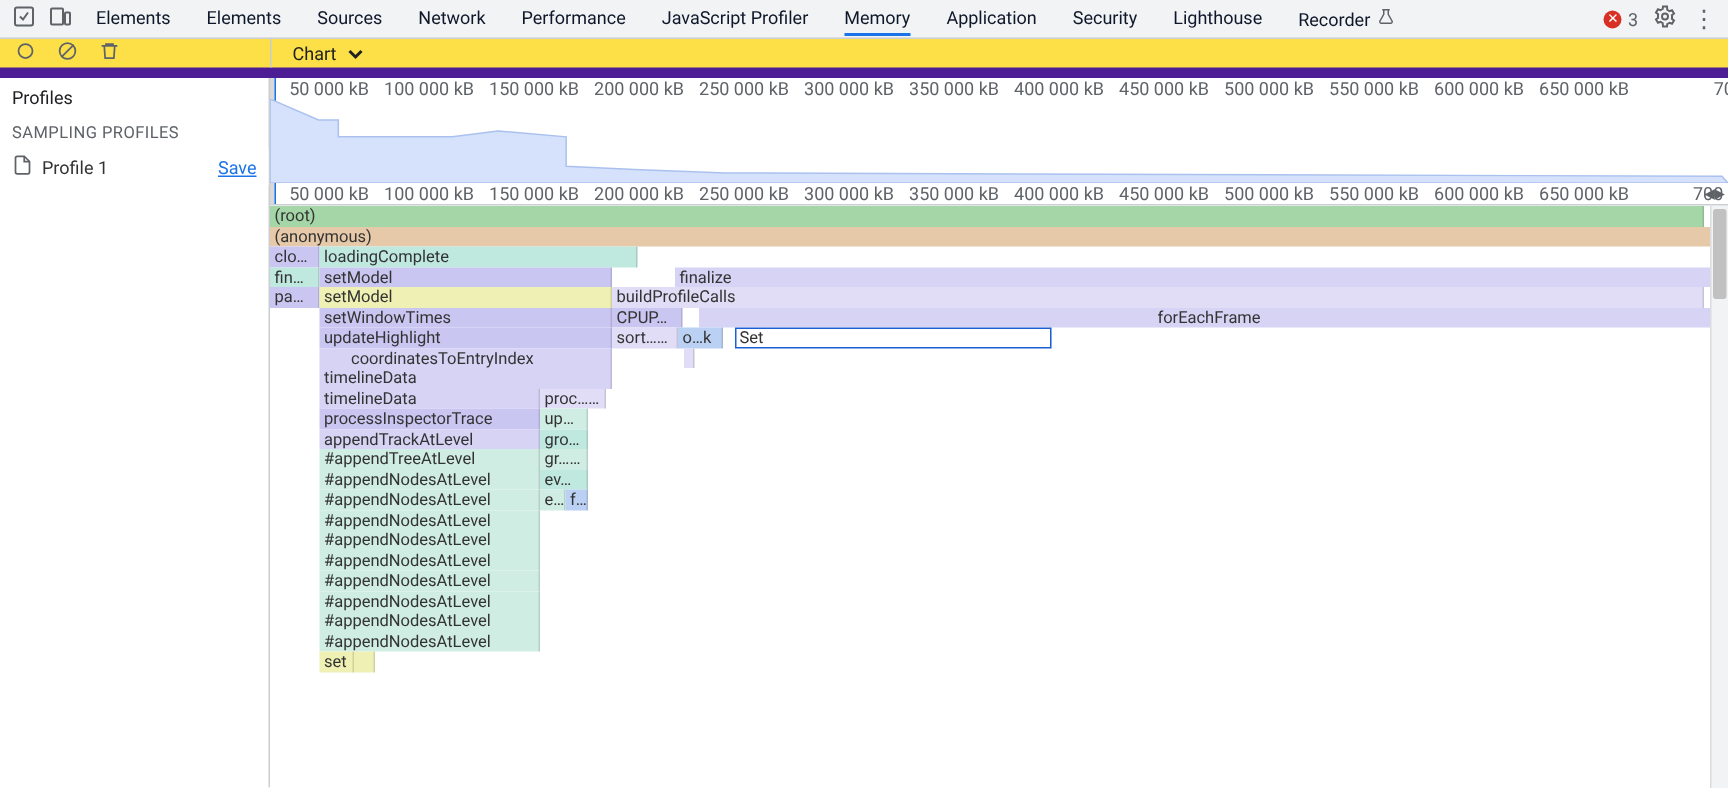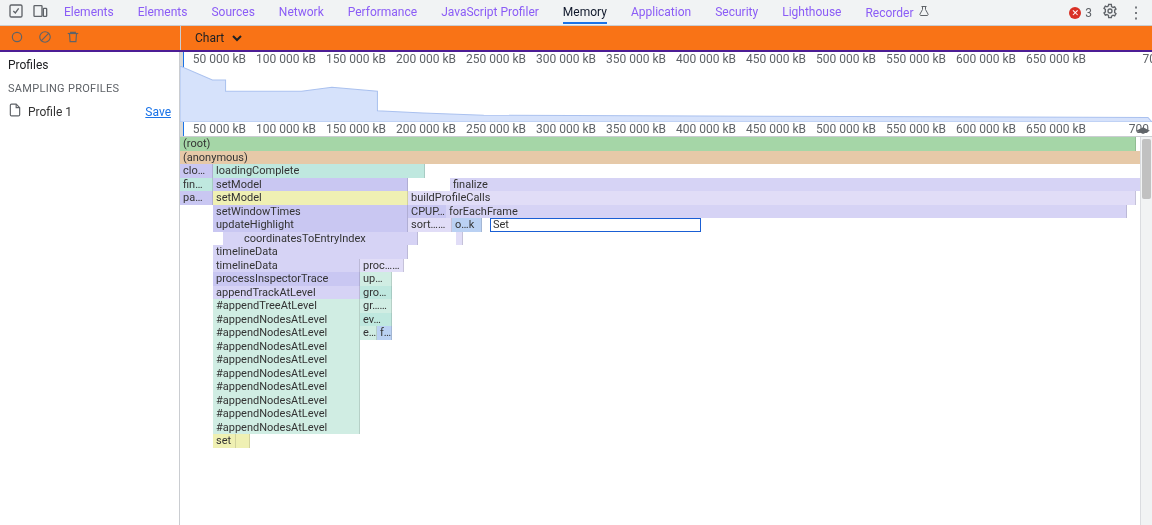--- a/index.html
+++ b/index.html
@@ -3,28 +3,28 @@
 <meta charset="utf-8">
 <style>
   * { margin: 0; padding: 0; box-sizing: border-box; font-family: "Segoe UI", Roboto, Arial, sans-serif; font-size: 12px; }
   body { width: 1152px; height: 525px; background: #fff; display: flex; flex-direction: column; color: #333; overflow: hidden; }
 
   
   .tabbar { display: flex; align-items: center; height: 26px; border-bottom: 1px solid #cacdd1; background: #f1f3f4; }
   .tabbar .lead-icons { display: flex; gap: 8px; padding: 0 8px; }
   .tabbar .lead-icons svg { width: 16px; height: 16px; }
   .tabs { display: flex; flex: 1; gap: 24px; padding-left: 8px; }
-  .tab { color: #8b5cf6; cursor: pointer; padding: 4px 0; }
+  .tab { color: #0f172a; cursor: pointer; padding: 4px 0; }
   .tab.active { color: #0f172a; border-bottom: 2px solid #1a73e8; padding-bottom: 3px; }
   .tabbar .right { display: flex; align-items: center; gap: 10px; padding-right: 8px; }
   .err-badge { display: flex; align-items: center; gap: 4px; color: #5f6368; }
   .err-dot { width: 12px; height: 12px; border-radius: 50%; background: #d93025; color: #fff; display: flex; align-items: center; justify-content: center; font-size: 9px; }
 
   
-  .toolbar2 { display: flex; align-items: center; height: 26px; border-bottom: 2px solid #4c1d95; background: #f97316; }
+  .toolbar2 { display: flex; align-items: center; height: 26px; border-bottom: 7px solid #4c1d95; background: #fde047; }
   .toolbar2 .left { display: flex; align-items: center; gap: 14px; padding: 0 10px; width: 180px; }
   .toolbar2 .left svg { width: 14px; height: 14px; }
   .toolbar2 .divider { width: 1px; height: 100%; background: #cacdd1; }
   .toolbar2 select { margin-left: 6px; border: none; background: transparent; font-size: 12px; color: #202124; padding: 2px 4px; }
 
   
   .main { display: flex; flex: 1; min-height: 0; position: relative; }
 
   
   .sidebar { width: 180px; border-right: 1px solid #cacdd1; background: #fff; display: flex; flex-direction: column; }
@@ -223,30 +223,30 @@
             <div class="bar c-lav2" style="left: 228px; width: 728px; margin-left: 42px;">finalize</div>
           </div>
           <div class="row">
             <div class="bar c-lav" style="left: 0px; width: 33px;">pa…at</div>
             <div class="bar c-ylw" style="left: 33px; width: 195px;">setModel</div>
             <div class="bar c-lav3" style="left: 228px; width: 728px;">buildProfileCalls</div>
           </div>
           <div class="row">
             <div class="bar c-lav" style="left: 33px; width: 195px;">setWindowTimes</div>
             <div class="bar c-lav" style="left: 228px; width: 47px;">CPUP…del</div>
-            <div class="bar c-lav2" style="left: 266px; width: 681px;">forEachFrame</div>
+            <div class="bar c-lav2" style="left: 286px; width: 681px; text-align: center;">forEachFrame</div>
           </div>
           <div class="row">
             <div class="bar c-lav" style="left: 33px; width: 195px;">updateHighlight</div>
             <div class="bar c-lav3" style="left: 228px; width: 44px;">sort…ples</div>
             <div class="bar c-blue" style="left: 272px; width: 30px;">o…k</div>
             <div class="bar c-lav3 selected" style="left: 310px; width: 211px;">Set</div>
           </div>
           <div class="row">
-            <div class="bar c-lav2" style="left: 43px; width: 195px; padding-left: 21px;">coordinatesToEntryIndex</div>
+            <div class="bar c-lav2" style="left: 33px; width: 195px; padding-left: 21px;">coordinatesToEntryIndex</div>
             <div class="bar c-lav3" style="left: 276px; width: 6px;"></div>
           </div>
           <div class="row">
             <div class="bar c-lav2" style="left: 33px; width: 195px;">timelineData</div>
           </div>
           <div class="row">
             <div class="bar c-lav2" style="left: 33px; width: 147px;">timelineData</div>
             <div class="bar c-lav3" style="left: 180px; width: 44px;">proc…ata</div>
           </div>
           <div class="row">

